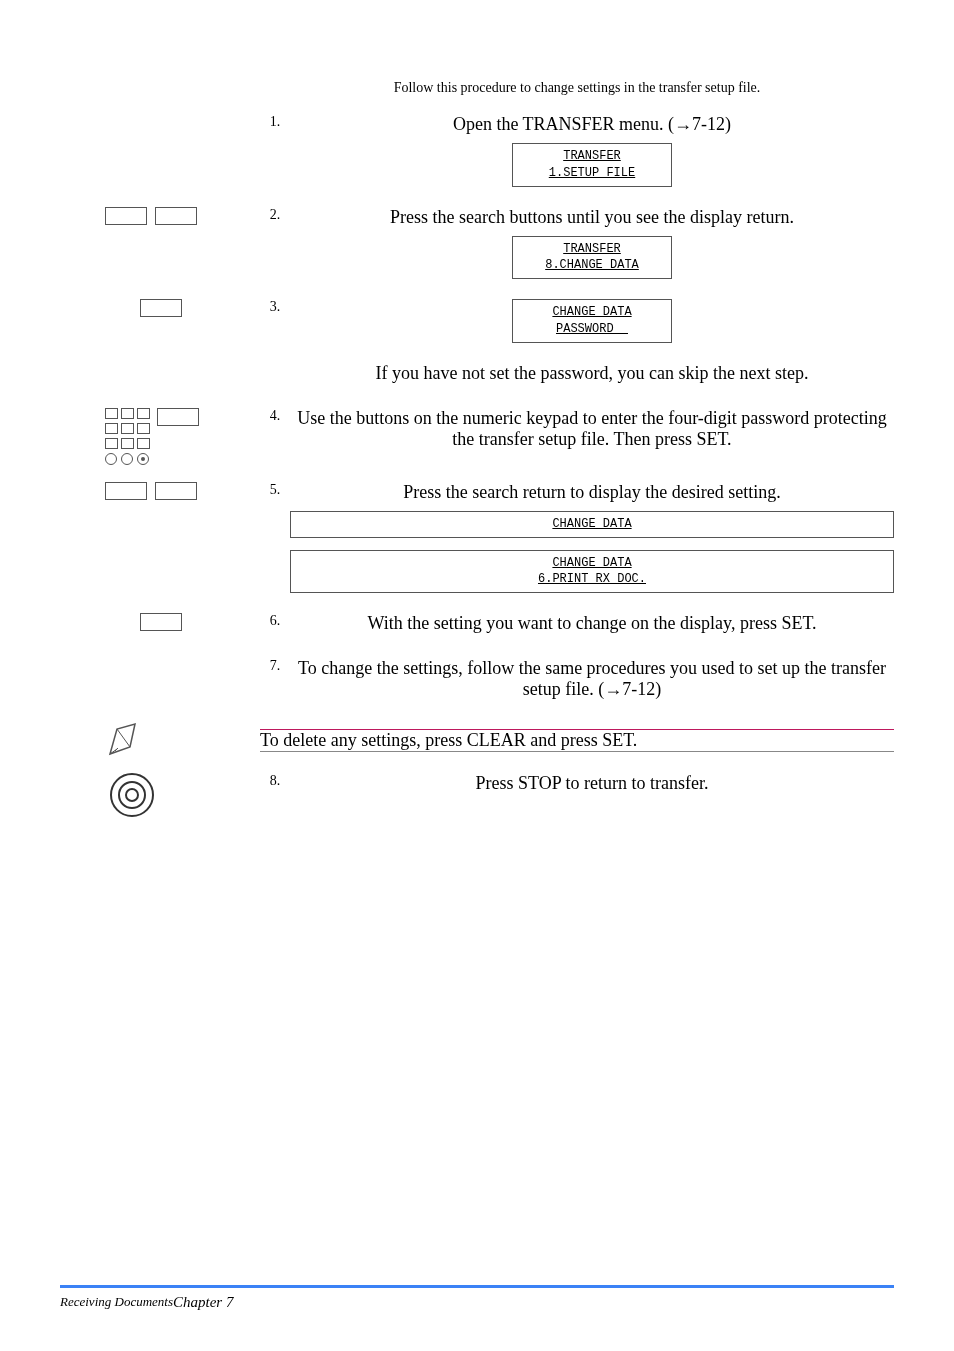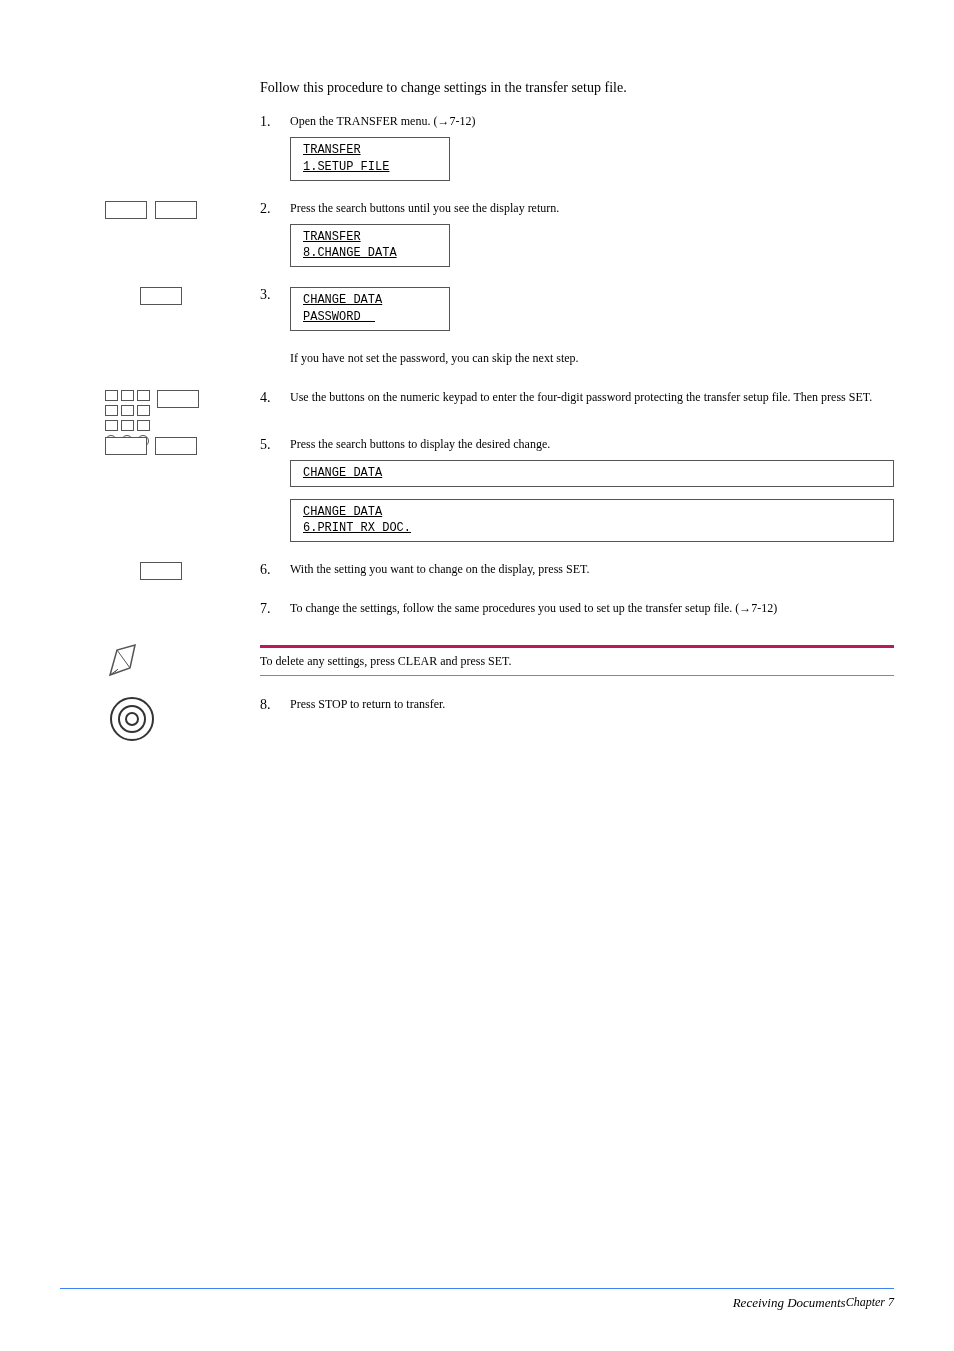--- a/index.html
+++ b/index.html
@@ -35,21 +35,21 @@
     .step-number {
       min-width: 30px;
       font-size: 14px;
     }
 
     .step-content {
       flex: 1;
     }
 
     .step-text {
-      font-size: 12px;
+      font-size: 18px;
       margin-bottom: 8px;
     }
 
     .lcd-display {
       display: inline-block;
       border: 1px solid #555;
       padding: 4px 12px;
       font-family: 'Courier New', Courier, monospace;
       font-size: 12px;
       background: #fff;
@@ -100,62 +100,62 @@
     }
 
     .stop-button-innermost {
       width: 14px;
       height: 14px;
       border-radius: 50%;
       border: 2px solid #333;
     }
 
     .note-row {
-      border-top: 3px solid #be185d;
+      border-top: 1px solid #be185d;
       border-bottom: 1px solid #888;
-      padding: 6px 0;
+      padding: 0 0;
       margin: 21px 0;
       display: flex;
       align-items: center;
       gap: 20px;
     }
 
     .footer {
       position: absolute;
       bottom: 40px;
       left: 60px;
       right: 60px;
-      border-top: 1px solid #3b82f6;
+      border-top: 3px solid #3b82f6;
       padding-top: 6px;
       display: flex;
-      justify-content: flex-end;
+      justify-content: flex-start;
     }
 
     .footer-left {
       font-style: italic;
       font-size: 13px;
     }
 
     .footer-right {
       font-style: italic;
-      font-size: 12px;
+      font-size: 15px;
     }
 
     .two-displays {
       display: flex;
       flex-direction: column;
       gap: 8px;
     }
   </style>
 </head>
 <body>
 
 <div class="page">
 
-  <div style="margin-left: 200px; max-width: 660px;">
+  <div style="margin-left: 200px; max-width: 660px; text-align: center;">
 
     <p class="intro-text">Follow this procedure to change settings in the transfer setup file.</p>
 
     <div class="step-block">
       <span class="step-number">1.</span>
       <div class="step-content">
         <p class="step-text">Open the TRANSFER menu. (→7-12)</p>
         <div class="lcd-display">
           <div>TRANSFER</div>
           <div>1.SETUP FILE</div>
@@ -233,21 +233,21 @@
       </div>
     </div>
 
     <div class="step-block" style="position:relative;">
       <div style="position:absolute; left:-155px; top:0; display:flex; gap:8px;">
         <div class="btn-rect"></div>
         <div class="btn-rect"></div>
       </div>
       <span class="step-number">5.</span>
       <div class="step-content">
-        <p class="step-text">Press the search buttons to display the desired change.</p>
+        <p class="step-text">Press the search return to display the desired setting.</p>
         <div class="two-displays">
           <div class="lcd-display">
             <div>CHANGE DATA</div>
           </div>
           <div class="lcd-display">
             <div>CHANGE DATA</div>
             <div>6.PRINT RX DOC.</div>
           </div>
         </div>
       </div>

